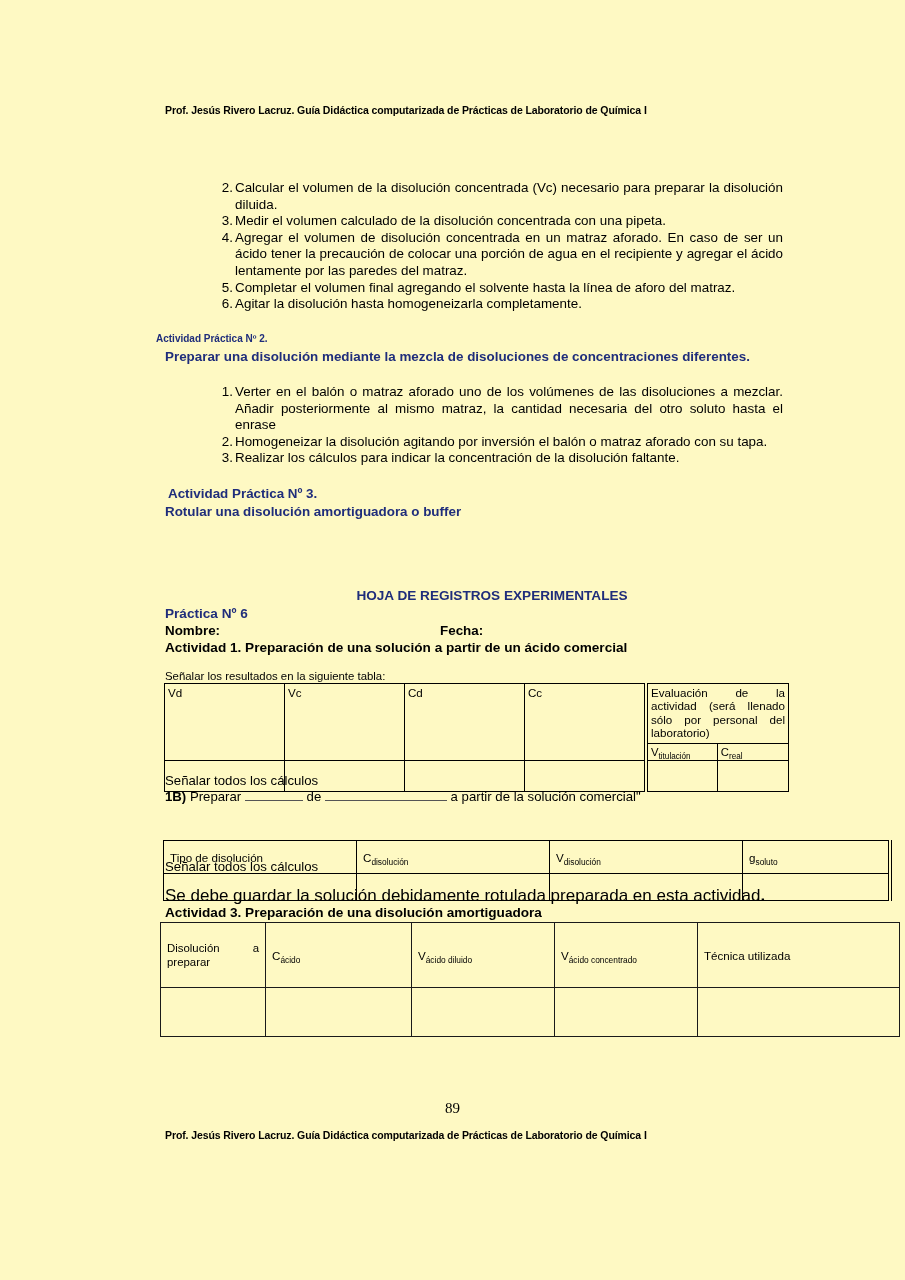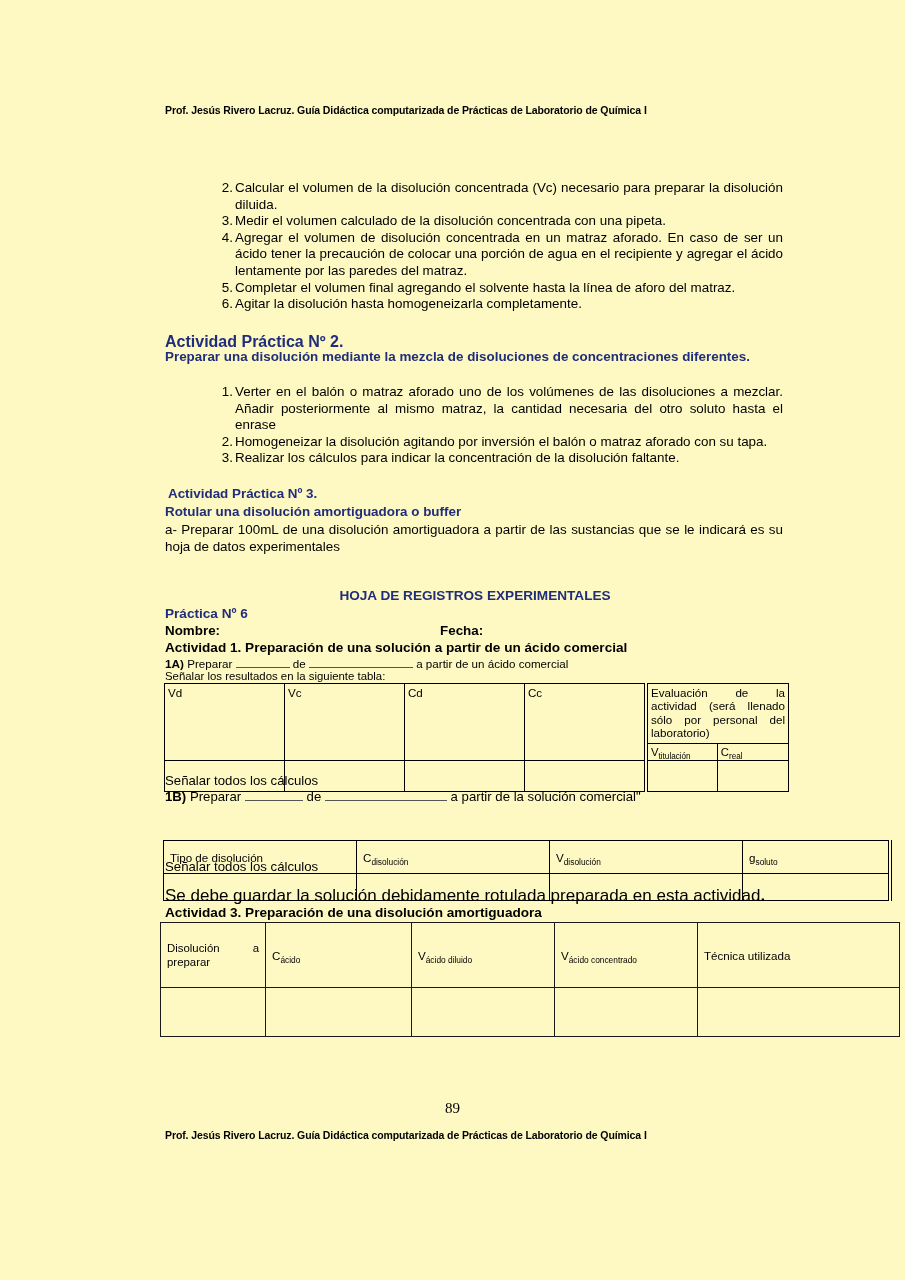--- a/index.html
+++ b/index.html
@@ -85,39 +85,39 @@
     width: 20px;
     text-align: right;
   }
 
   
   .blue {
     color: #1F2D7B;
     font-weight: bold;
   }
   .abs { position: absolute; }
-  .h-act2a  { left: 165px; top: 333px; font-size: 16px; }
+  .h-act2a  { left: 156px; top: 333px; font-size: 10px; }
   .h-act2b  { left: 165px; top: 349px; width: 618px; font-size: 13.4px;
               line-height: 16.6px; text-align: justify; }
   .h-act3a  { left: 168px; top: 486px; font-size: 13.4px; }
   .h-act3b  { left: 165px; top: 504px; font-size: 13.4px; }
 
   .para {
     position: absolute;
     font-size: 13.4px;
     line-height: 17.2px;
     text-align: justify;
     color: #000;
   }
   .p-a { left: 165px; top: 521px; width: 618px; }
   .p-b { left: 165px; top: 555px; width: 618px; }
 
   .hoja {
     position: absolute;
-    left: 165px;
+    left: 182px;
     top: 588px;
     width: 620px;
     text-align: center;
     font-size: 13.6px;
     font-weight: bold;
     color: #1F2D7B;
   }
   .practica6 {
     position: absolute;
     left: 165px;
@@ -290,40 +290,31 @@
       <span class="txt">Homogeneizar la disolución agitando por inversión el balón o matraz aforado con su tapa.</span>
     </div>
     <div class="li">
       <span class="num">3.</span>
       <span class="txt">Realizar los cálculos para indicar la concentración de la disolución faltante.</span>
     </div>
   </div>
 
   <div class="abs blue h-act3a"> Actividad Práctica Nº 3.</div>
   <div class="abs blue h-act3b">Rotular una disolución amortiguadora o buffer</div>
-  <div class="para p-a">a- Preparar 100mL de una disolución amortiguadora a partir de las sustancias que se le indicará es su hoja de datos experimentales</div>
 
   <div class="hoja">HOJA DE REGISTROS EXPERIMENTALES</div>
   <div class="practica6">Práctica Nº 6</div>
 
   <div class="nombre-row">
     <span>Nombre:</span>
     <span class="fecha">Fecha:</span>
   </div>
 
   <div class="act1-title">Actividad 1.  Preparación de una solución a partir de un ácido comercial</div>
 
-  <div class="line1a">
-    <b>1A)</b>
-    <span>Preparar</span>
-    <span class="u-short"></span>
-    <span>de</span>
-    <span class="u-long"></span>
-    <span>a partir de un ácido comercial</span>
-  </div>
 
   <div class="senalar-tabla">Señalar los resultados en la siguiente tabla:</div>
 
   <table class="tbl1">
     <tbody>
         <tr class="hd-row">
       <td rowspan="2" style="width:113px;">Vd</td>
       <td rowspan="2" style="width:113px;">Vc</td>
       <td rowspan="2" style="width:113px;">Cd</td>
       <td rowspan="2" style="width:113px;">Cc</td>

